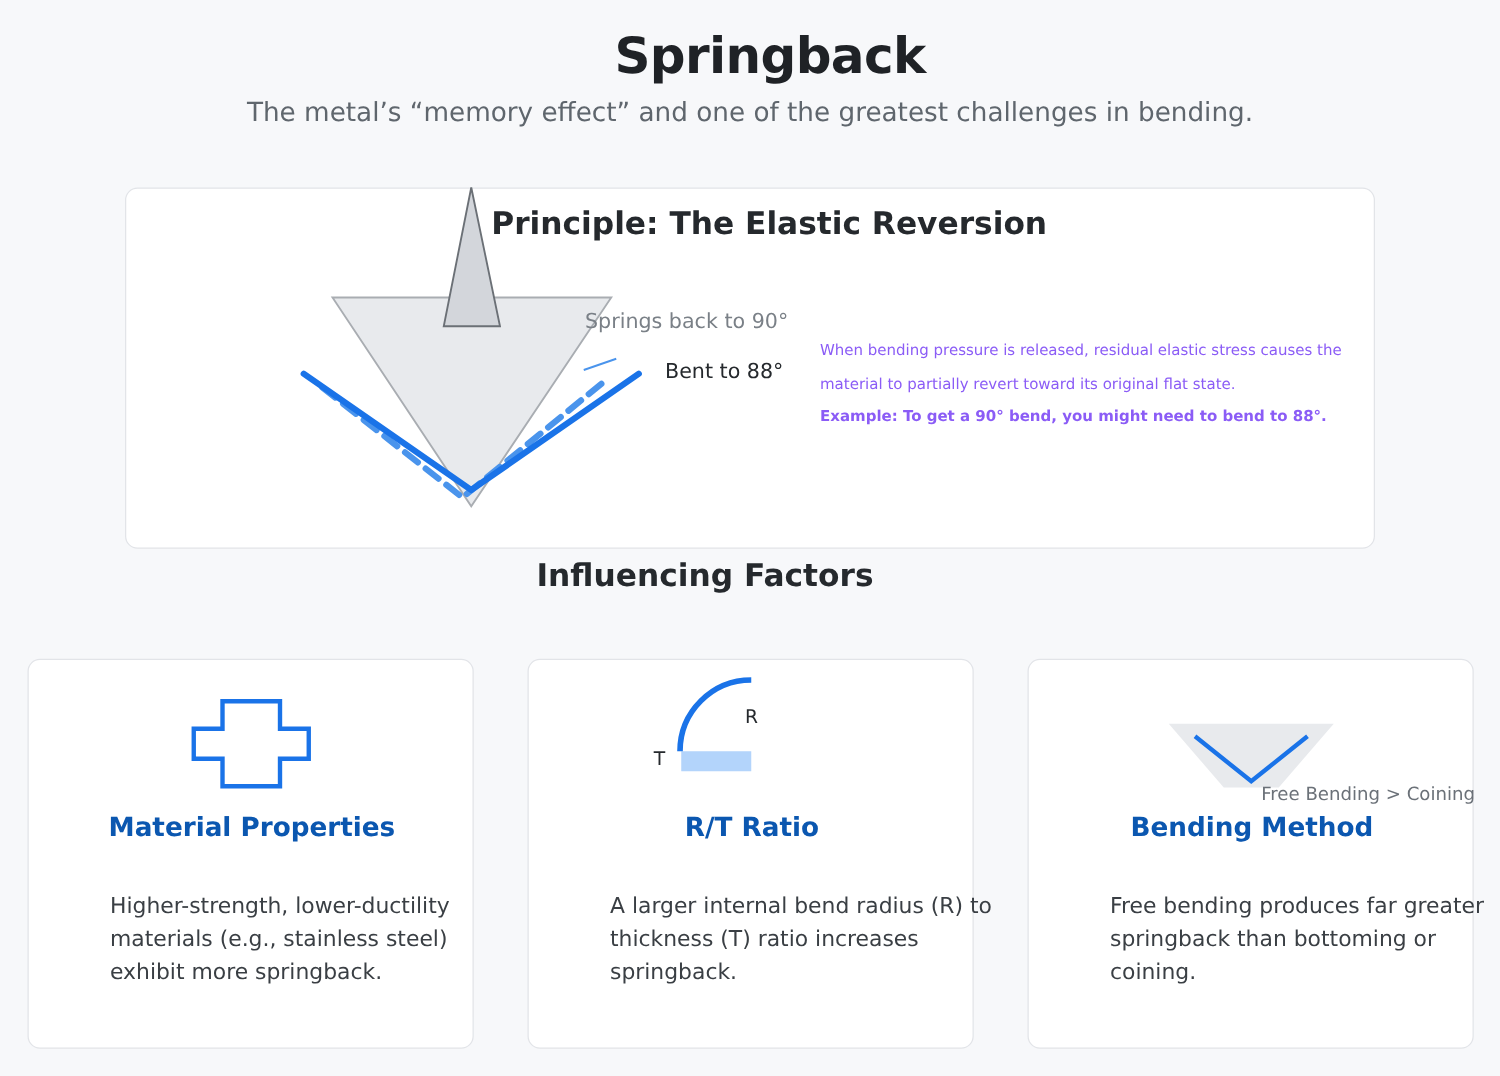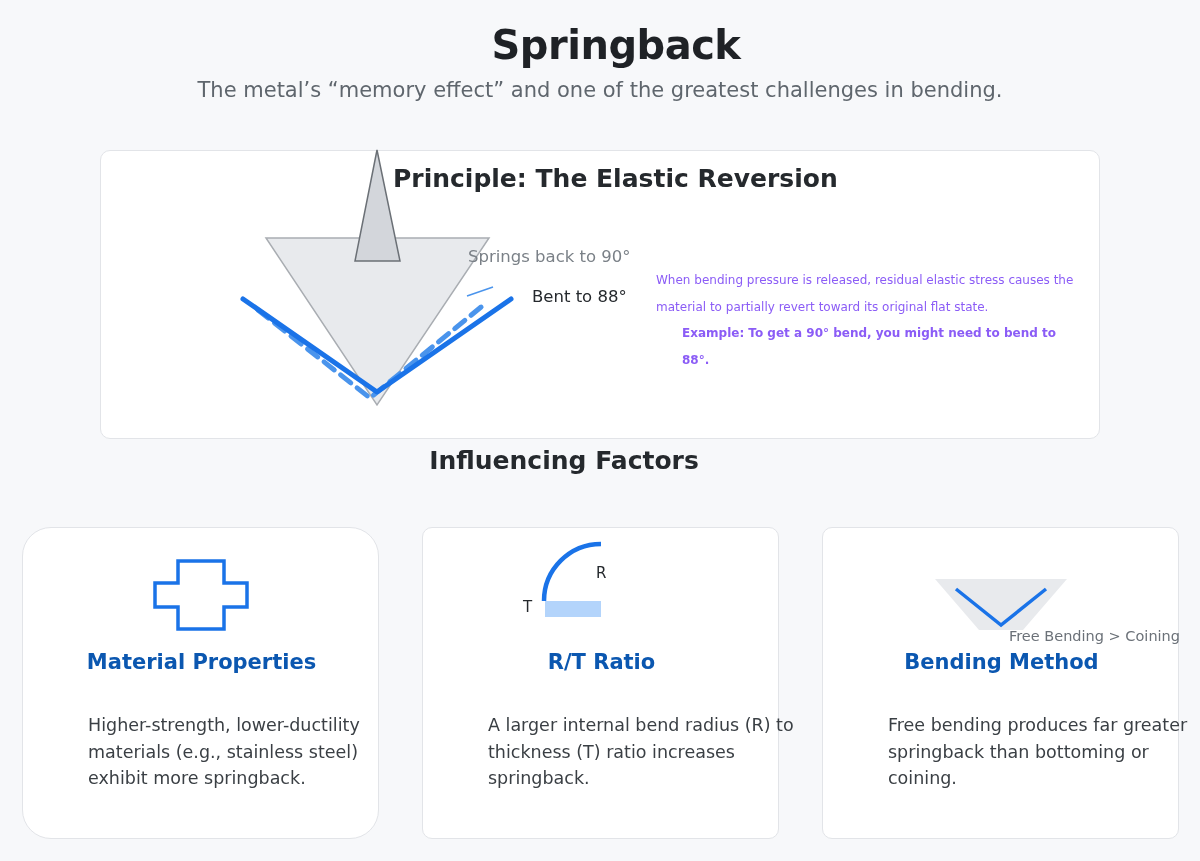--- a/index.html
+++ b/index.html
@@ -30,27 +30,27 @@
     .principle-title {
       left: 393px; top: 164px; font-size: 25px; font-weight: bold; color: #25292d;
       white-space: nowrap;
     }
     .label-springs { left: 468px; top: 247px; font-size: 16.5px; color: #7a8087; white-space: nowrap; }
     .label-bent { left: 522px; top: 287px; font-size: 16.5px; color: #25292d; white-space: nowrap; margin-left: 10px; }
     .principle-text {
       left: 656px; top: 267px; width: 420px;
       font-size: 12px; line-height: 26.5px; color: #8b5cf6;
     }
-    .principle-text .ex { font-weight: bold; display: block; margin-left: 26px; }
+    .principle-text .ex { font-weight: bold; display: block; }
     .factors-title {
       left: 0; width: 1128px; top: 446px; text-align: center;
       font-size: 25px; font-weight: bold; color: #25292d;
     }
     .factor-card { top: 527px; width: 357px; height: 312px; }
-    .fc1 { left: 22px; border-radius: 29px; } .fc2 { left: 422px; } .fc3 { left: 822px; }
+    .fc1 { left: 22px; } .fc2 { left: 422px; } .fc3 { left: 822px; }
     .factor-icon { position: absolute; left: 0; top: 0; width: 357px; height: 130px; overflow: visible; }
     .factor-title {
       position: absolute; left: 0; width: 357px; top: 122px; text-align: center;
       font-size: 21px; font-weight: bold; color: #0b57b0;
     }
     .factor-text {
       position: absolute; left: 22px; top: 184px; width: 320px;
       font-size: 17.5px; line-height: 26.5px; color: #3a3f44; margin-left: 43px;
     }
     .method-caption {

